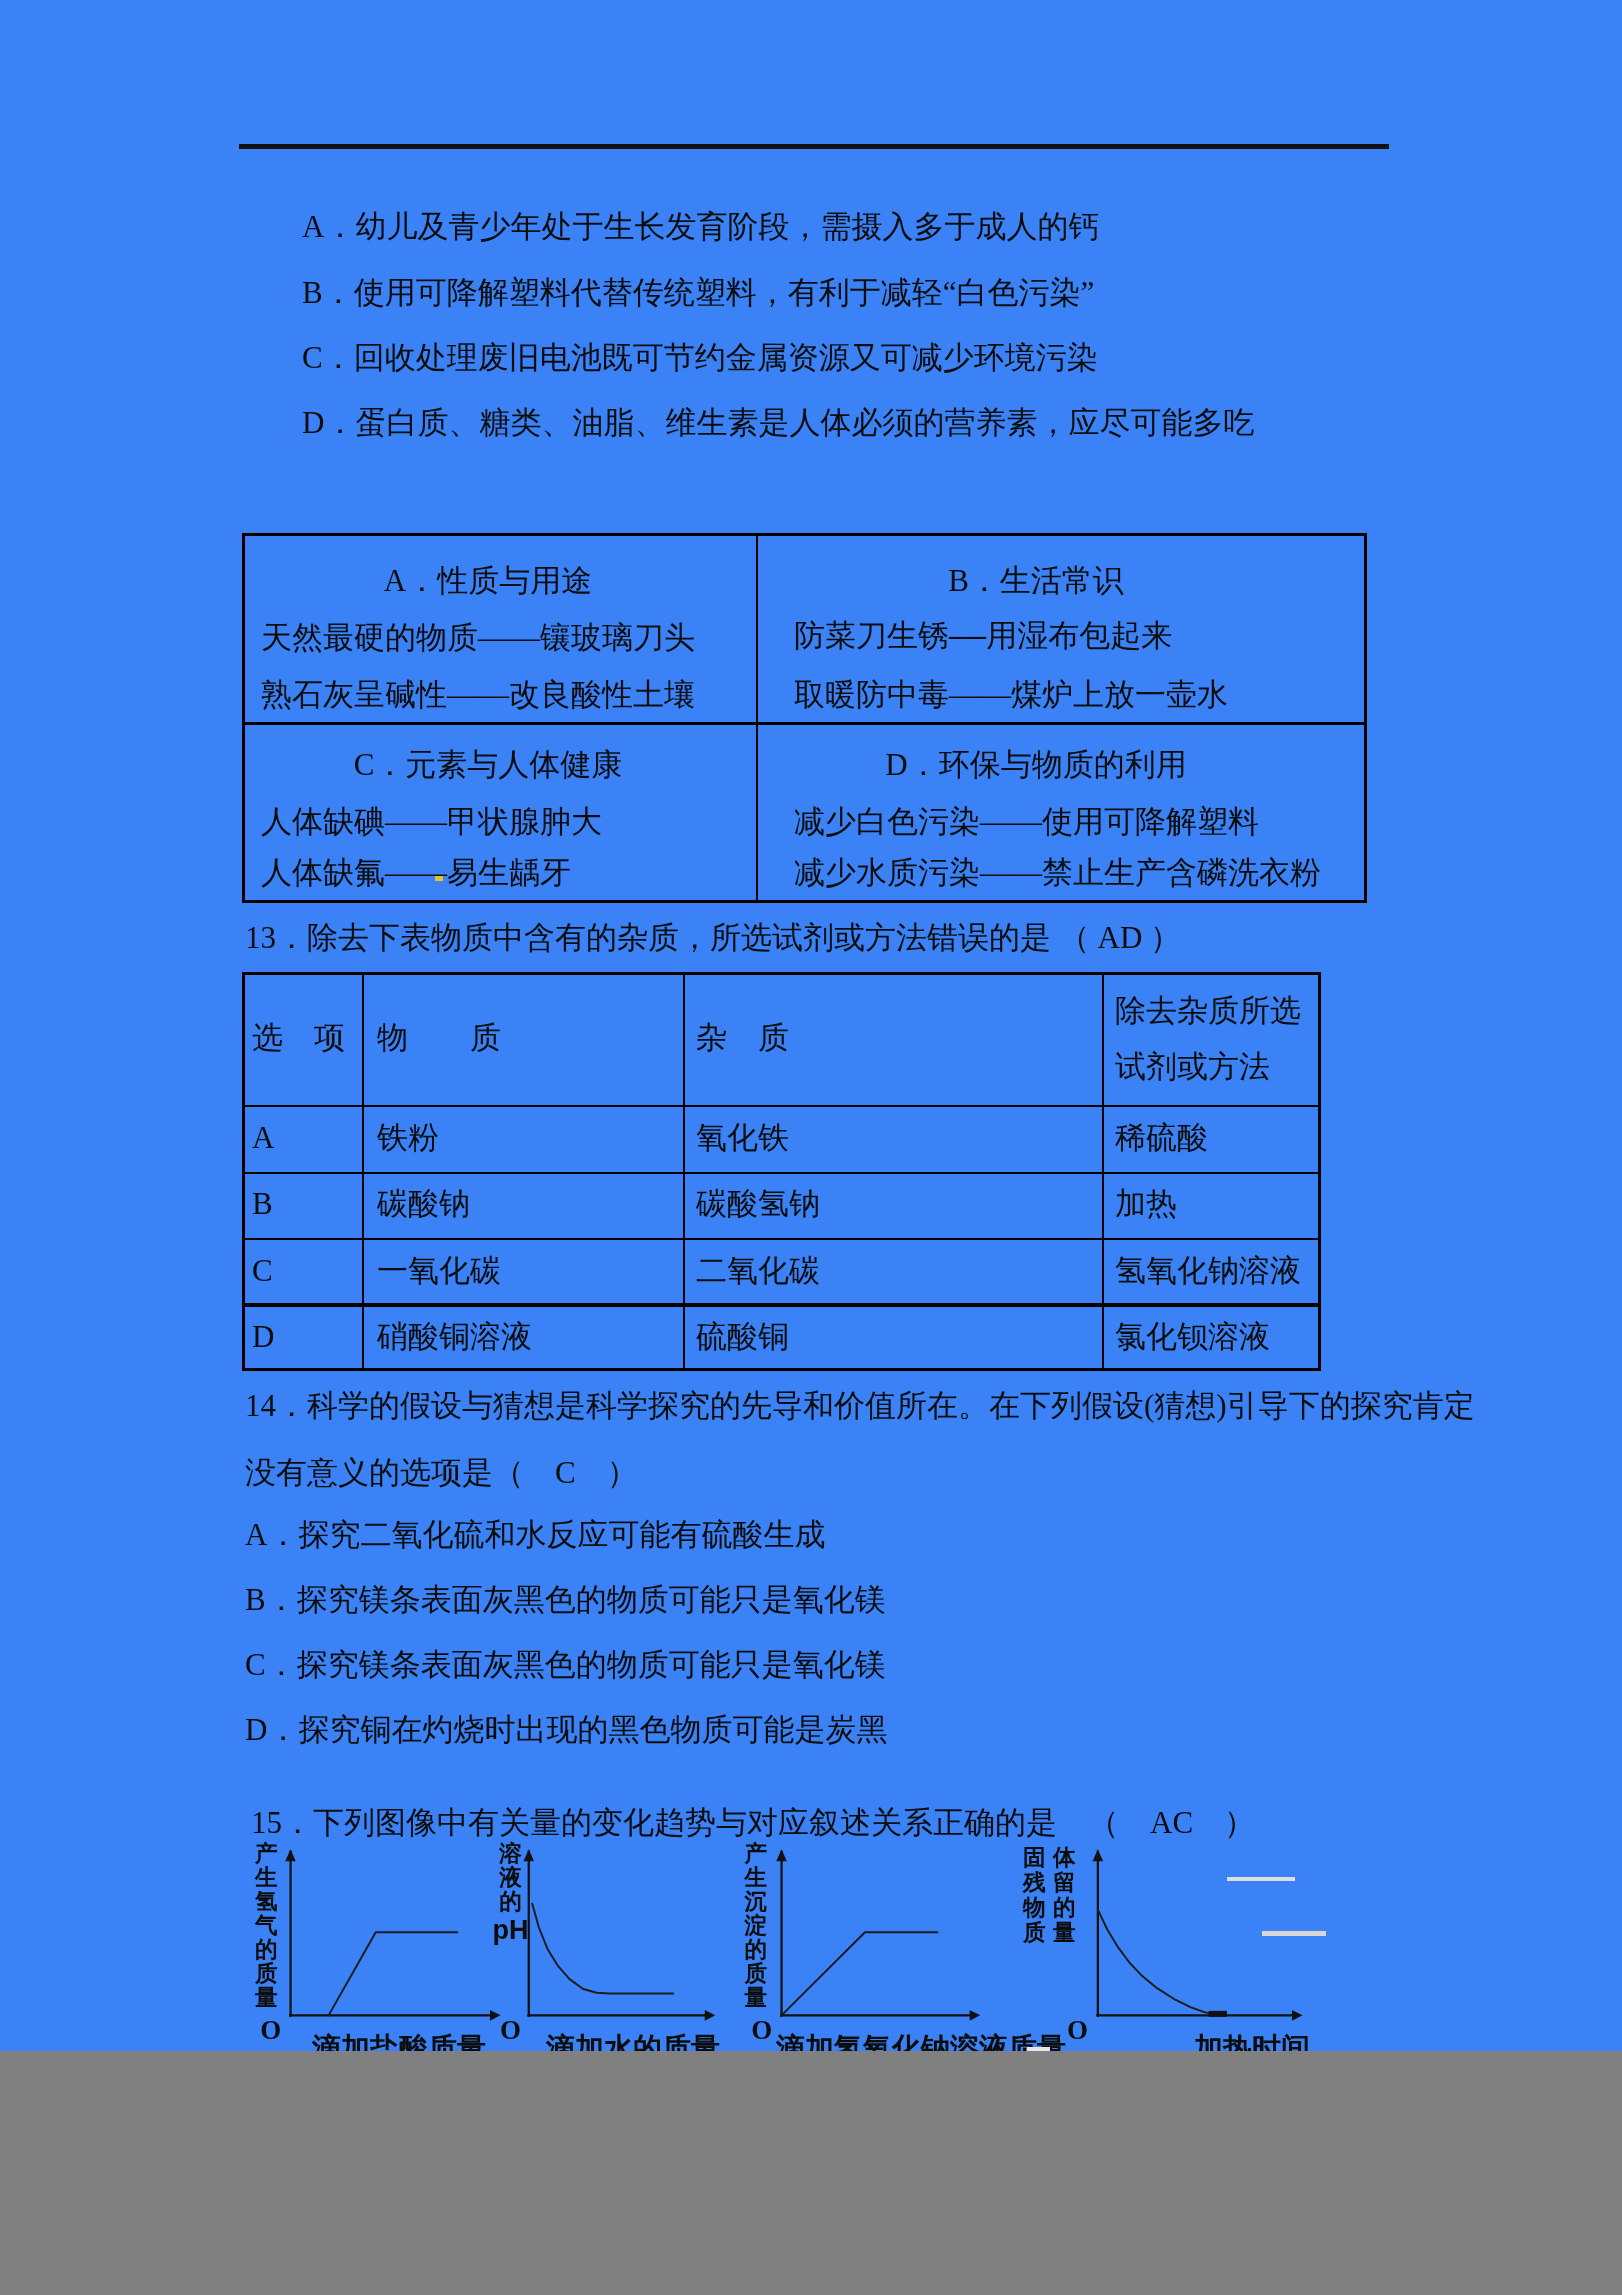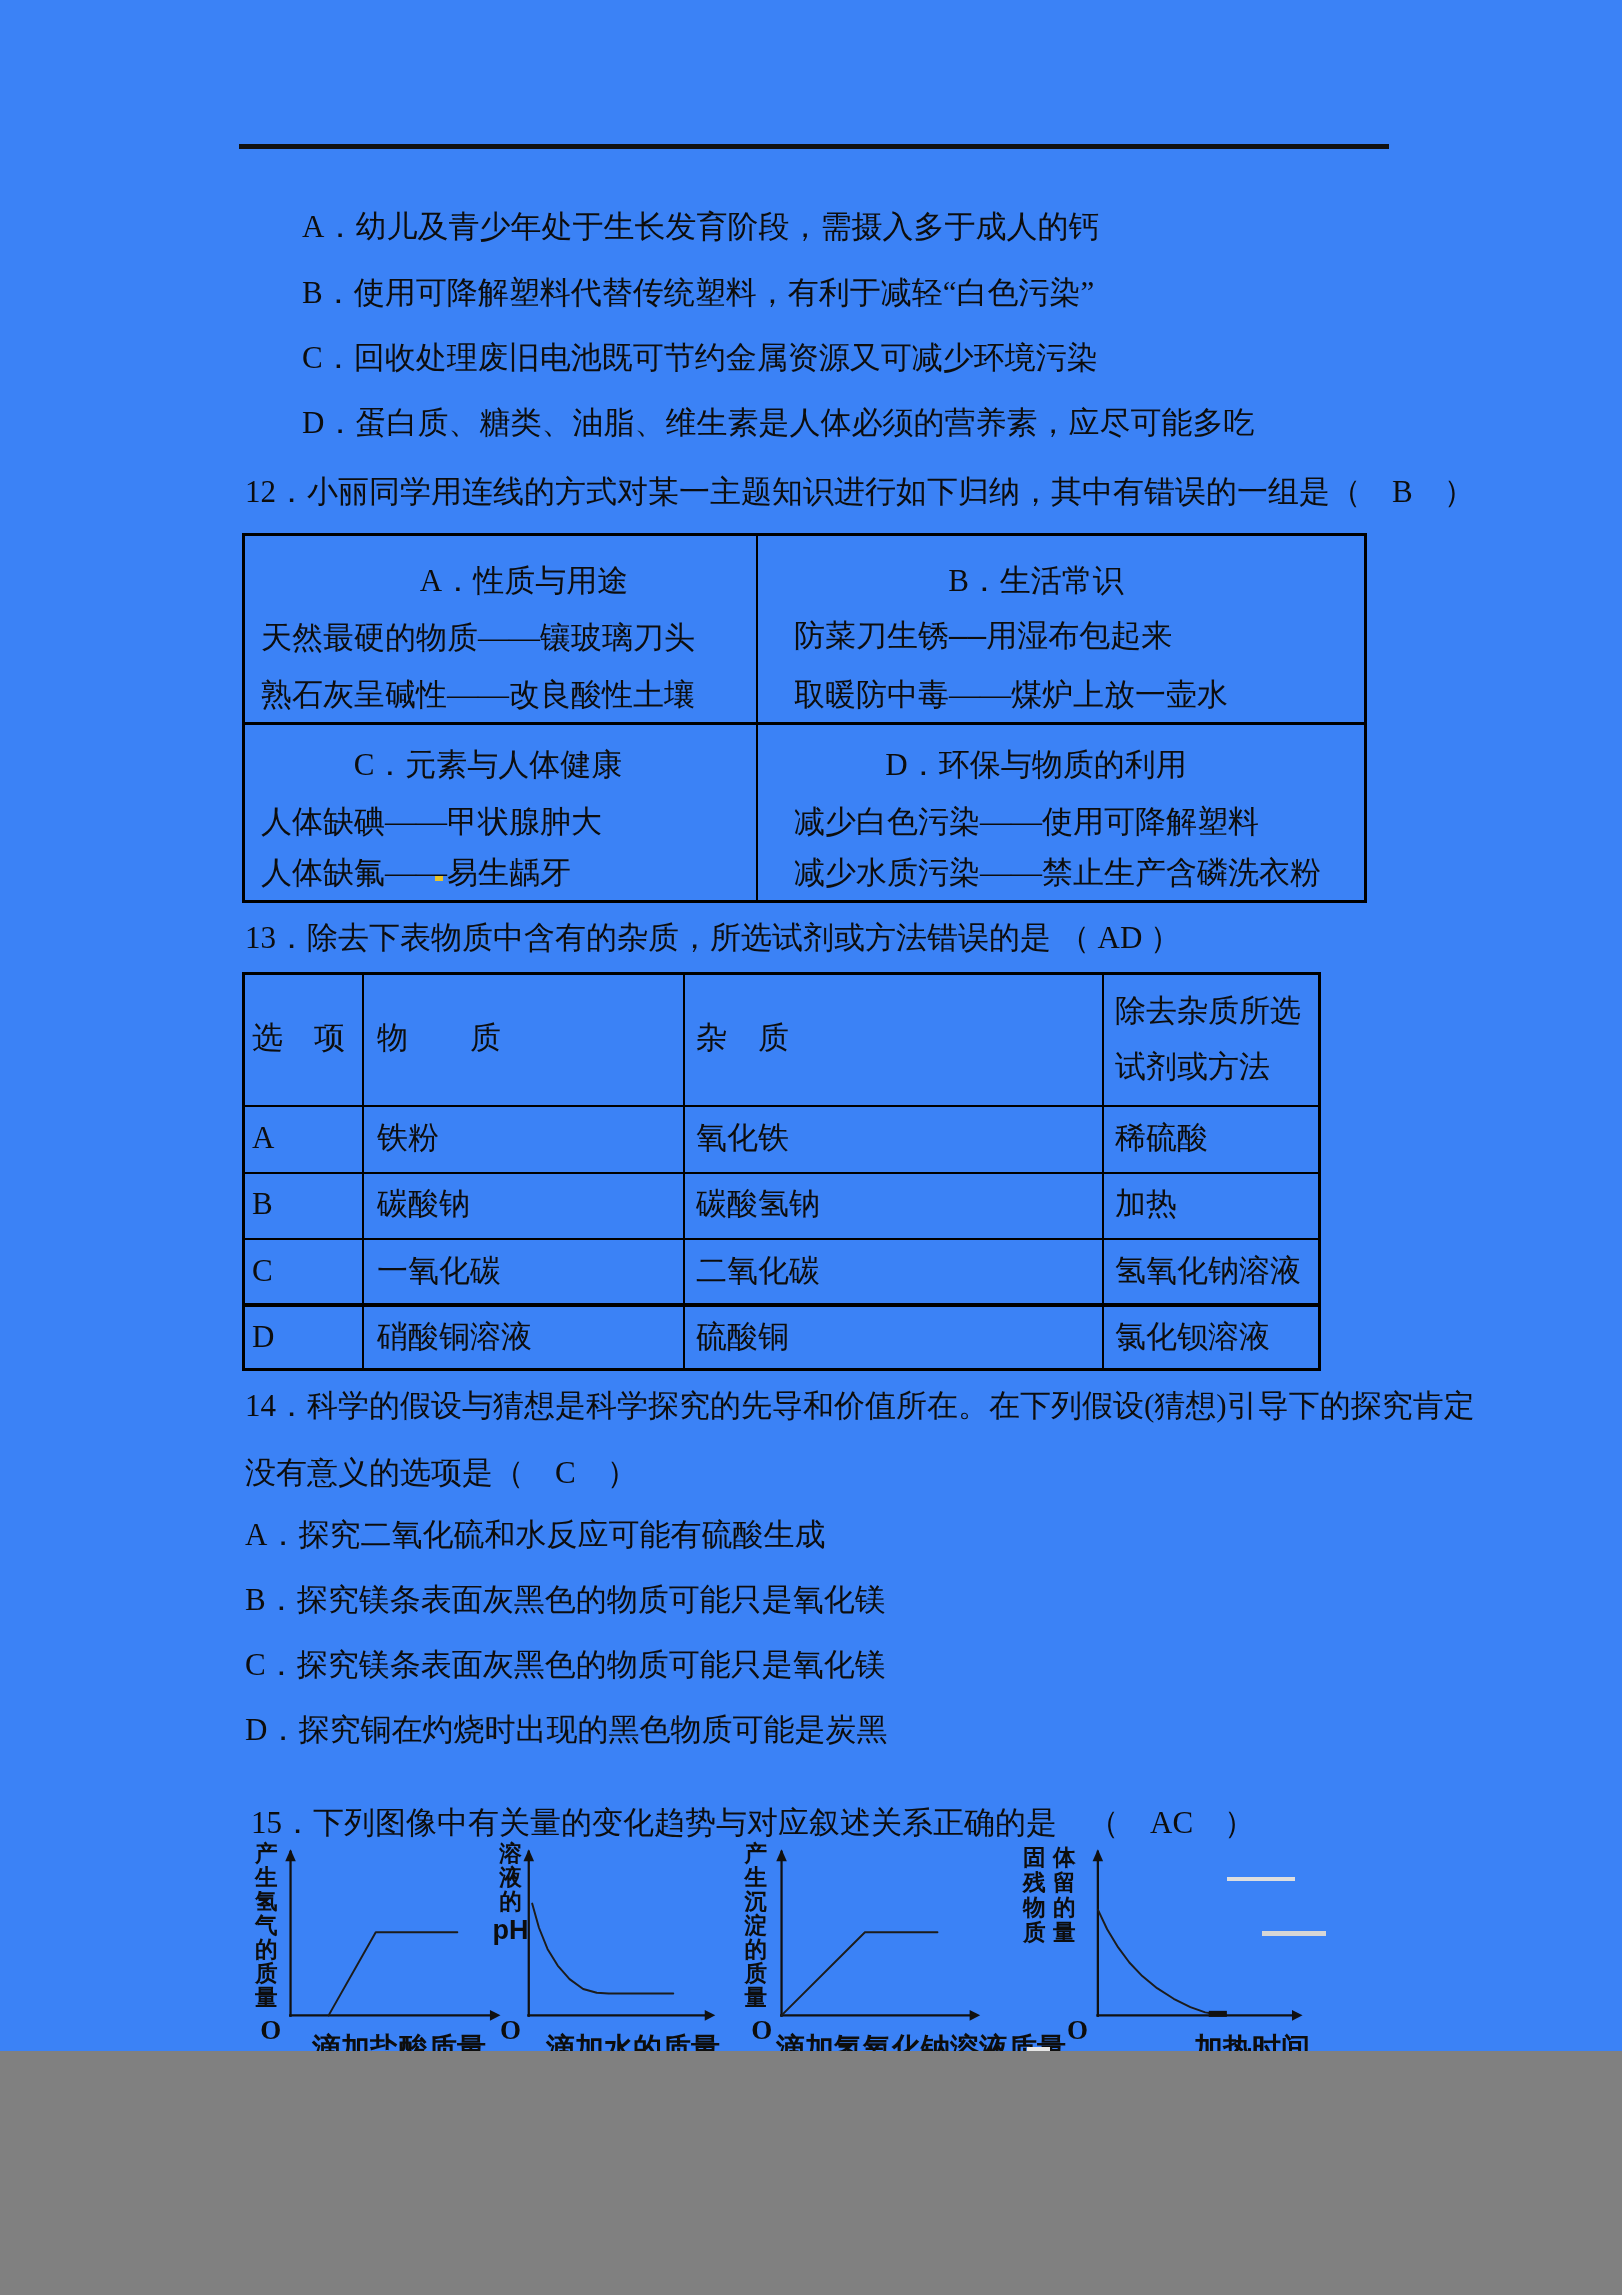--- a/index.html
+++ b/index.html
@@ -29,27 +29,26 @@
 
 <div class="page">
 
   <div class="rule" style="left:239px;top:144px;width:1150px;height:5.3px;"></div>
 
   <div class="tl" style="left:302px;top:208px;">A．幼儿及青少年处于生长发育阶段，需摄入多于成人的钙</div>
   <div class="tl" style="left:302px;top:274px;">B．使用可降解塑料代替传统塑料，有利于减轻“白色污染”</div>
   <div class="tl" style="left:302px;top:339px;">C．回收处理废旧电池既可节约金属资源又可减少环境污染</div>
   <div class="tl" style="left:302px;top:404px;">D．蛋白质、糖类、油脂、维生素是人体必须的营养素，应尽可能多吃</div>
 
-  <div class="tl" style="left:245px;top:473px;">12．小丽同学用连线的方式对某一主题知识进行如下归纳，其中有错误的一组是（　B　）</div>
 
   <div class="border-box" style="left:242px;top:533px;width:1125px;height:370px;"></div>
   <div class="vdiv" style="left:756px;top:533px;width:2.3px;height:370px;"></div>
   <div class="hdiv" style="left:242px;top:722px;width:1125px;height:3px;"></div>
 
-  <div class="cell-title" style="left:488px;top:560px;margin-left:36px;">A．性质与用途</div>
+  <div class="cell-title" style="left:488px;top:560px;">A．性质与用途</div>
   <div class="tl" style="left:261px;top:619px;">天然最硬的物质——镶玻璃刀头</div>
   <div class="tl" style="left:261px;top:676px;">熟石灰呈碱性——改良酸性土壤</div>
 
   <div class="cell-title" style="left:1036px;top:560px;">B．生活常识</div>
   <div class="tl" style="left:794px;top:619px;font-family:Liberation Mono, monospace;">防菜刀生锈——用湿布包起来</div>
   <div class="tl" style="left:794px;top:676px;">取暖防中毒——煤炉上放一壶水</div>
 
   <div class="cell-title" style="left:488px;top:744px;">C．元素与人体健康</div>
   <div class="tl" style="left:261px;top:803px;">人体缺碘——甲状腺肿大</div>
   <div class="tl" style="left:261px;top:854px;">人体缺氟——易生龋牙</div>

